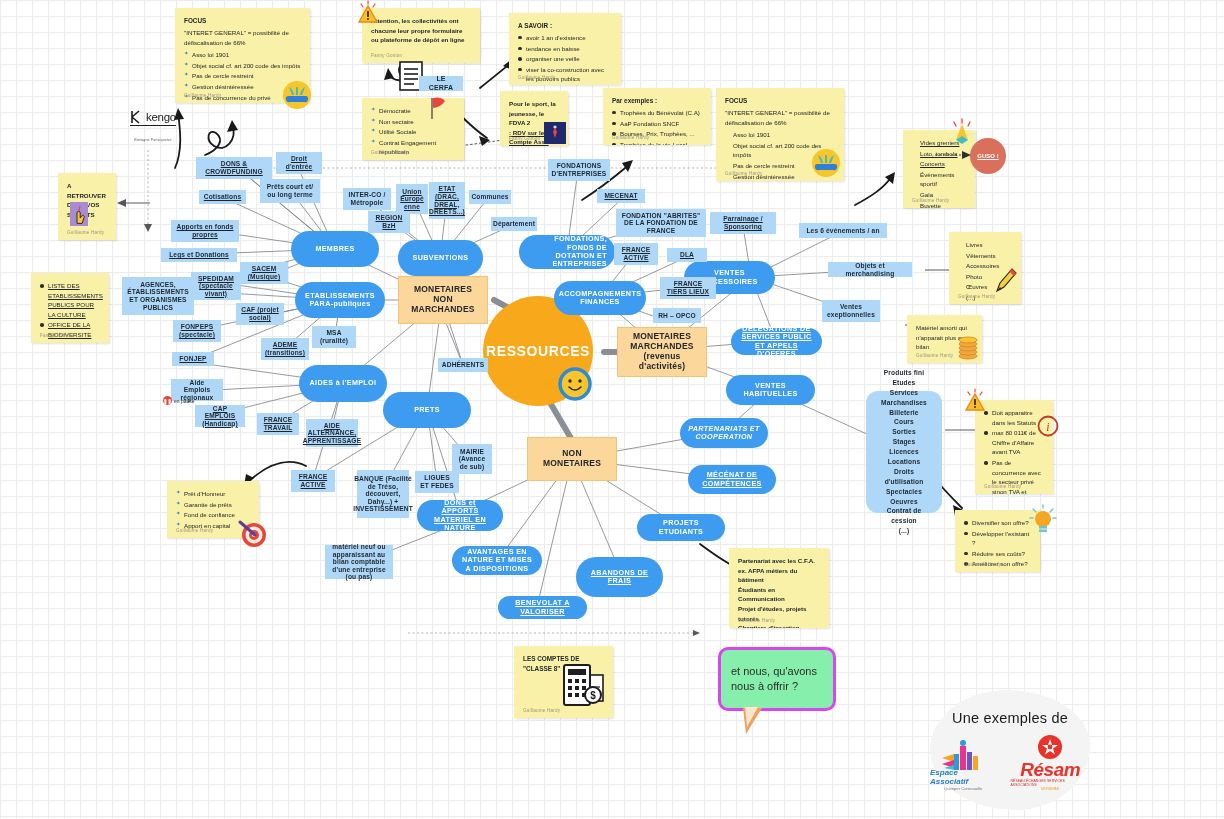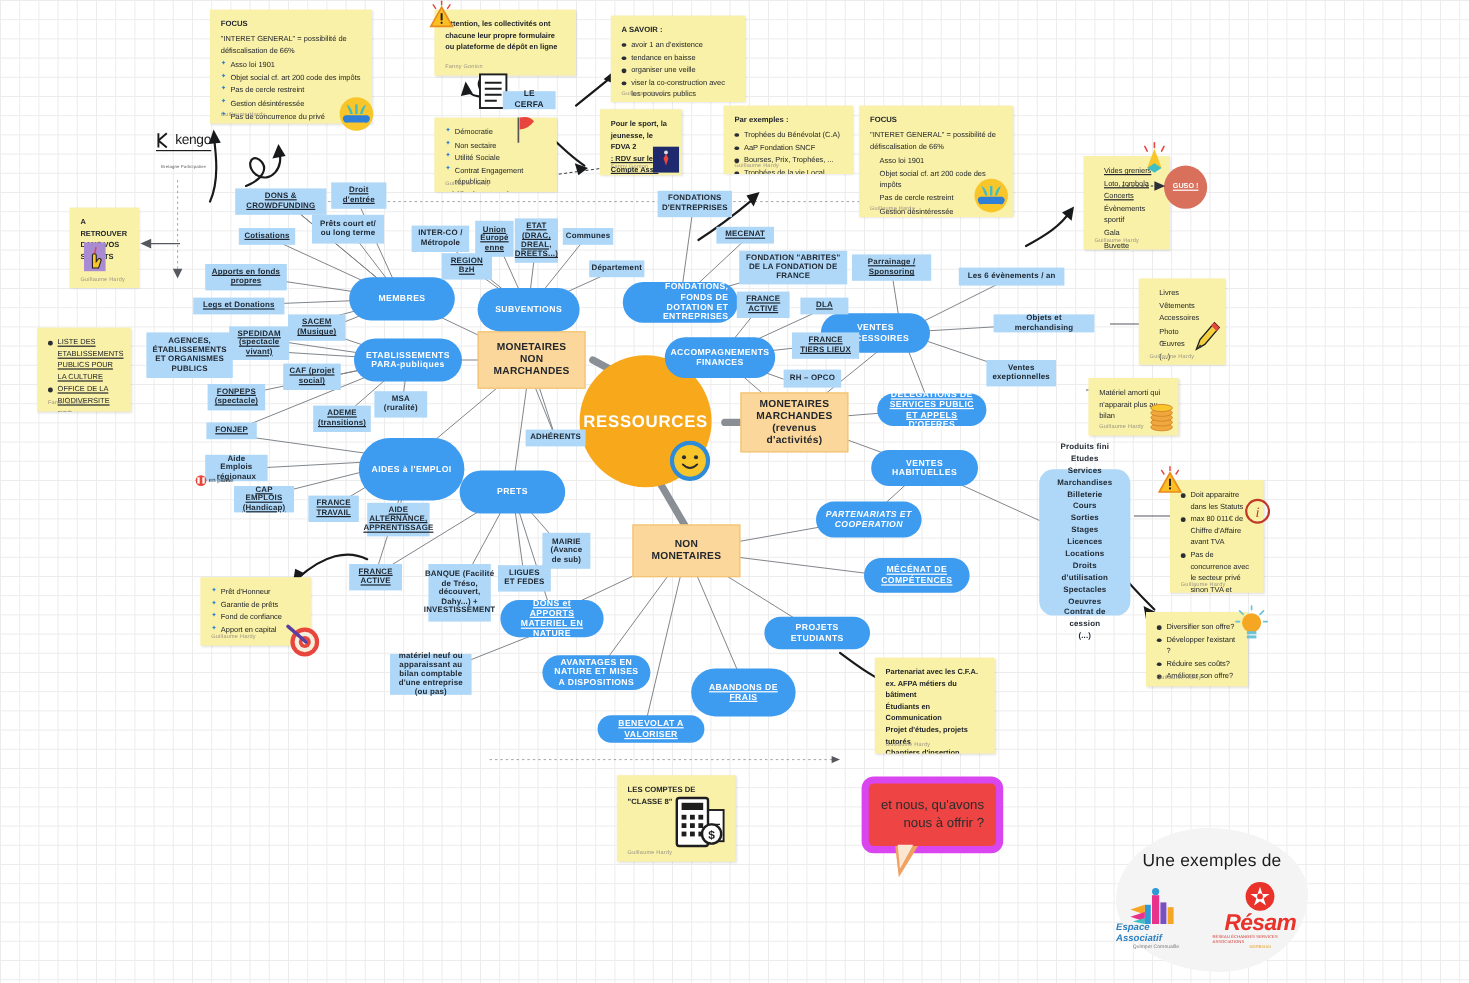--- a/index.html
+++ b/index.html
@@ -99,27 +99,27 @@
   }
   .sticky .line { display: block; }
   .u { text-decoration: underline; }
 
   
   .ico { position: absolute; }
 
   
   .bubble {
     position: absolute;
-    border: 6px solid #d946ef;
+    border: 3px solid #d946ef;
     border-radius: 10px;
-    background: #ef4444;
+    background: #86efac;
     color: #2c2c2c;
     font-size: 11px;
     display: flex; align-items: center; justify-content: center;
-    text-align: right;
+    text-align: left;
     line-height: 1.35;
     padding: 6px 10px;
   }
   .bubble .tail {
     position: absolute; left: 22px; bottom: -26px;
     width: 0; height: 0;
     border-left: 3px solid transparent;
     border-right: 16px solid transparent;
     border-top: 26px solid #F0A060;
   }
@@ -345,21 +345,21 @@
 
   <div class="node n-major" style="left:291px; top:231px; width:88px; height:36px;">
     <span>MEMBRES</span>
     </div>
   <div class="node n-major" style="left:398px; top:240px; width:85px; height:36px;">
     <span>SUBVENTIONS</span>
     </div>
   <div class="node n-major" style="left:295px; top:282px; width:90px; height:36px;">
     <span>ETABLISSEMENTS PARA-publiques</span>
     </div>
-  <div class="node n-major" style="left:299px; top:365px; width:88px; height:52px;justify-content:center;">
+  <div class="node n-major" style="left:299px; top:365px; width:88px; height:37px;justify-content:center;">
     <span>AIDES à l'EMPLOI</span>
     </div>
   <div class="node n-major" style="left:383px; top:392px; width:88px; height:36px;">
     <span>PRETS</span>
     </div>
   <div class="node n-major" style="left:519px; top:235px; width:96px; height:34px;text-align:right;">
     <span>FONDATIONS, FONDS DE DOTATION ET ENTREPRISES</span>
     </div>
   <div class="node n-major" style="left:554px; top:281px; width:92px; height:34px;">
     <span>ACCOMPAGNEMENTS FINANCES</span>
@@ -369,21 +369,21 @@
     </div>
   <div class="node n-major u" style="left:731px; top:328px; width:91px; height:27px;">
     <span>DÉLÉGATIONS DE SERVICES PUBLIC ET APPELS D'OFFRES</span>
     </div>
   <div class="node n-major" style="left:726px; top:375px; width:89px; height:30px;">
     <span>VENTES HABITUELLES</span>
     </div>
   <div class="node n-major" style="left:680px; top:418px; width:88px; height:30px;font-style:italic;">
     <span>PARTENARIATS ET COOPERATION</span>
     </div>
-  <div class="node n-major u" style="left:688px; top:465px; width:88px; height:29px;margin-left:32px;">
+  <div class="node n-major u" style="left:688px; top:465px; width:88px; height:29px;">
     <span>MÉCÉNAT DE COMPÉTENCES</span>
     </div>
   <div class="node n-major" style="left:637px; top:514px; width:88px; height:27px;">
     <span>PROJETS ETUDIANTS</span>
     </div>
   <div class="node n-major u" style="left:417px; top:500px; width:86px; height:31px;">
     <span>DONS et APPORTS MATERIEL EN NATURE</span>
     </div>
   <div class="node n-major" style="left:452px; top:546px; width:90px; height:29px;">
     <span>AVANTAGES EN NATURE ET MISES A DISPOSITIONS</span>

